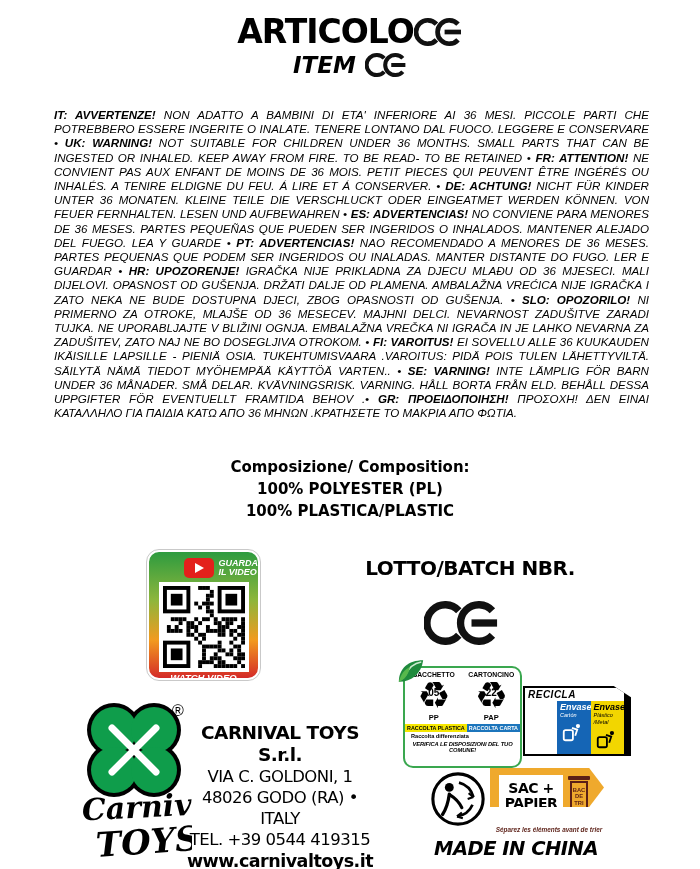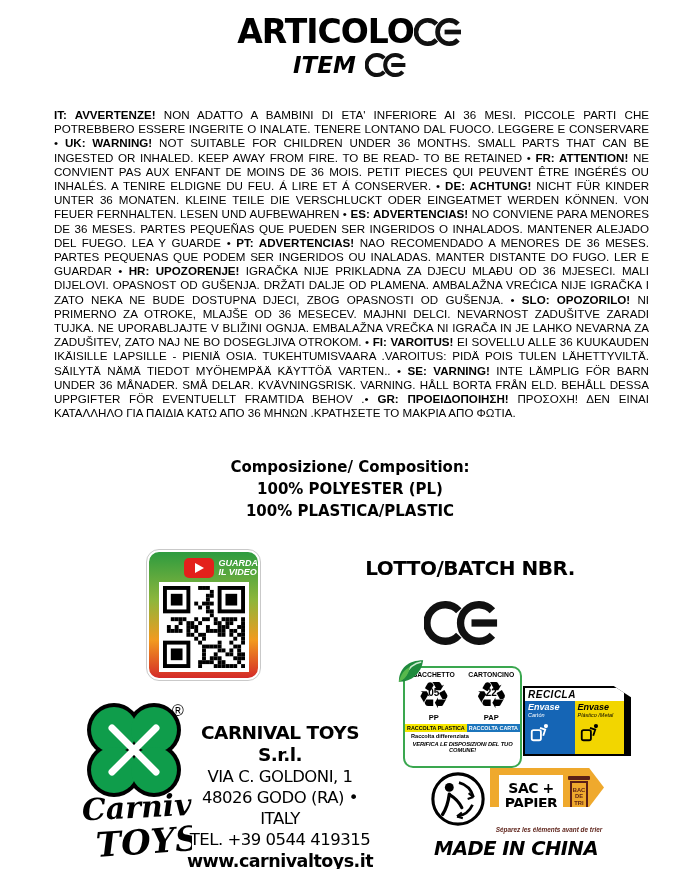--- a/index.html
+++ b/index.html
@@ -8,38 +8,38 @@
 
   
   .title-line1{position:absolute;top:12px;left:0;width:100%;display:flex;justify-content:center;align-items:center;}
   .title-line1 .big{font-family:"DejaVu Sans",sans-serif;font-weight:bold;font-size:33px;letter-spacing:-1px;}
   .title-line2{position:absolute;top:52px;left:0;width:100%;display:flex;justify-content:center;align-items:center;gap:9px;}
   .title-line2 .sub{font-family:"DejaVu Sans",sans-serif;font-style:italic;font-weight:bold;font-size:23px;}
   .ce{display:block;}
 
   
   .warnings{position:absolute;left:54px;top:108px;width:595px;margin:0;
-            font-size:11.6px;line-height:14.2px;text-align:justify;letter-spacing:0;}
+            font-size:11.6px;line-height:14.2px;text-align:justify;letter-spacing:0;font-style:italic;}
   .warnings b{font-weight:bold;}
 
   
   .composition{position:absolute;top:456px;left:0;width:100%;text-align:center;
                font-family:"DejaVu Sans",sans-serif;font-weight:bold;font-size:15px;line-height:22px;}
 
   
   .qr-badge{position:absolute;left:147px;top:550px;width:113px;height:130px;border-radius:12px;
             background:linear-gradient(180deg,var(--badge-top,#2d9b3f) 0%,var(--badge-mid1,#8db63c) 38%,var(--badge-mid2,#f29a1f) 70%,var(--badge-bottom,#d42a28) 100%);
             border:2px solid #fff;outline:1px solid #c9c9c9;box-sizing:border-box;}
   .yt-row{display:flex;justify-content:flex-end;align-items:center;gap:5px;margin-top:4px;height:24px;}
   .yt-logo{width:30px;height:20px;background:var(--yt-red,#e3201b);border-radius:5px;position:relative;}
   .yt-logo::after{content:"";position:absolute;left:11px;top:5px;border-left:9px solid #fff;
                   border-top:5px solid transparent;border-bottom:5px solid transparent;}
   .yt-text{color:#fff;font-weight:bold;font-style:italic;font-size:9px;line-height:9px;text-align:left;}
   .qr-box{width:90px;height:90px;background:#fff;margin:2px auto 0;display:flex;align-items:center;justify-content:center;}
-  .watch-label{margin-top:7px;text-align:center;color:#fff;font-weight:bold;font-style:italic;font-size:9.5px;}
+  .watch-label{margin-top:0;text-align:center;color:#fff;font-weight:bold;font-style:italic;font-size:9.5px;}
 
   
   .lotto-label{position:absolute;left:350px;top:556px;width:240px;text-align:center;
                font-family:"DejaVu Sans",sans-serif;font-weight:bold;font-size:20px;letter-spacing:-0.5px;}
   .ce-big{position:absolute;left:424px;top:596px;}
 
   
   .company-logo{position:absolute;left:80px;top:700px;}
   .address{position:absolute;left:180px;top:722px;width:200px;text-align:center;
            font-family:"DejaVu Sans",sans-serif;}
@@ -63,21 +63,21 @@
   .tag-yellow{background:var(--tag-yellow,#f6e700);color:#000;}
   .tag-blue{background:var(--tag-blue,#1c75bc);color:#fff;}
   .sort-note{font-size:5.6px;font-weight:bold;margin:1px 0 0 6px;}
   .green-box-footer{font-size:5.8px;font-weight:bold;font-style:italic;text-align:center;margin-top:2px;letter-spacing:-0.1px;}
 
   
   .recicla{position:absolute;left:523px;top:686px;width:108px;height:70px;background:#000;
            clip-path:polygon(0 0,84% 0,100% 16%,100% 100%,0 100%);font-style:italic;}
   .recicla-inner{position:absolute;left:2px;top:2px;right:7px;bottom:2px;background:#fff;display:flex;flex-direction:column;}
   .recicla-title{font-size:10px;font-weight:bold;padding:1px 0 1px 3px;letter-spacing:0.5px;}
-  .recicla-panels{flex:1;display:flex;}
+  .recicla-panels{flex:1;display:flex;padding-left:32px;}
   .panel{width:50%;padding:2px 0 0 3px;box-sizing:border-box;}
   .panel-blue{background:var(--recicla-blue,#1565b5);color:#fff;}
   .panel-yellow{background:var(--recicla-yellow,#f2d600);color:#000;}
   .panel .p1{font-size:9px;font-weight:bold;line-height:9px;}
   .panel .p2{font-size:5.5px;line-height:7px;}
   .panel svg{margin-top:2px;}
 
   
   .triman{position:absolute;left:429px;top:770px;}
   .sac{position:absolute;left:490px;top:768px;width:114px;height:39px;background:var(--sac-yellow,#efa92d);

